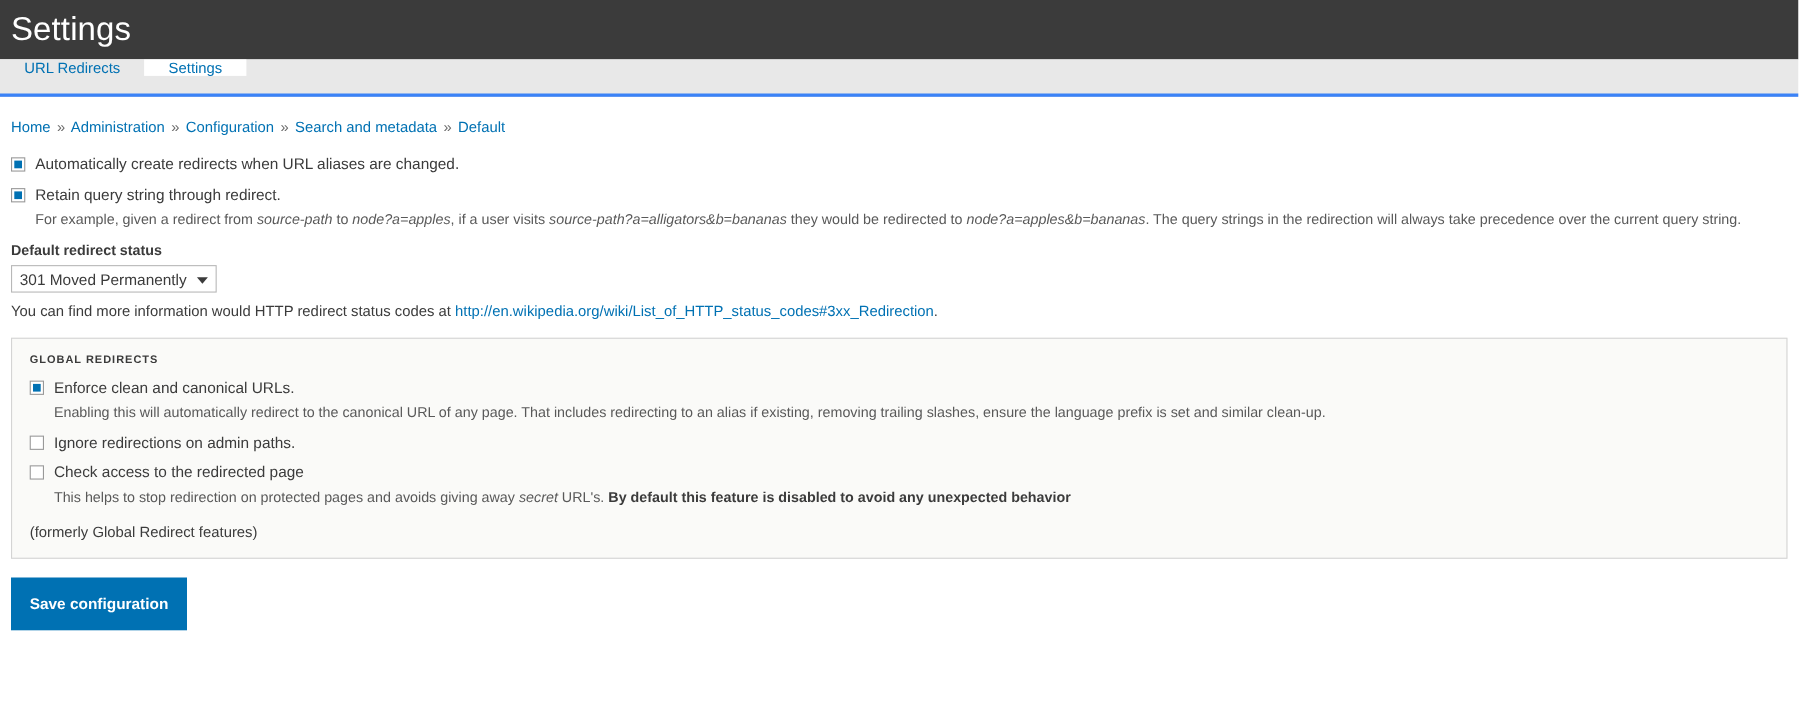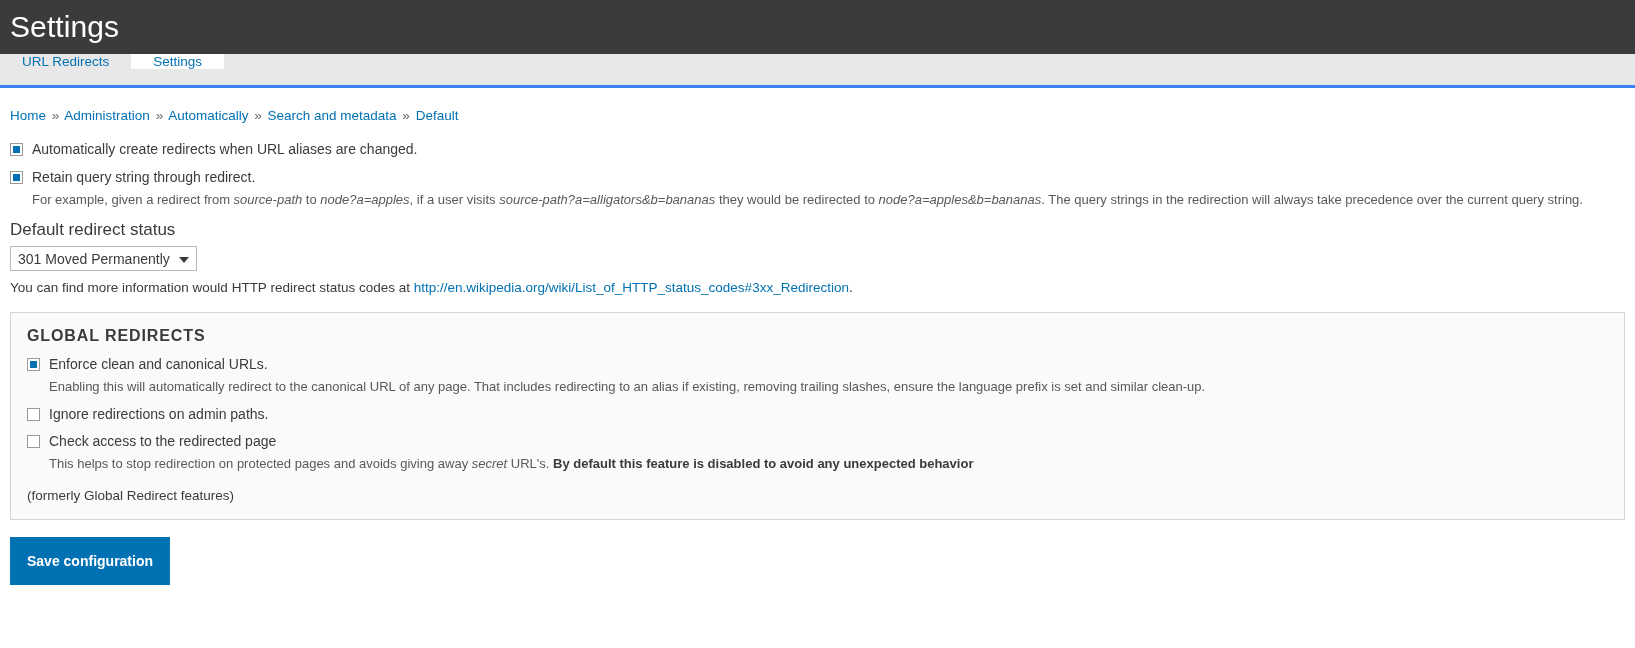--- a/index.html
+++ b/index.html
@@ -120,22 +120,22 @@
     margin-top: 7px;
     margin-left: 22px;
     line-height: 16px;
   }
   .description em { font-style: italic; }
   .description strong { font-weight: bold; color: #3b3b3b; }
 
   
   .field-label {
     display: block;
-    font-weight: normal;
-    font-size: 17px;
+    font-weight: bold;
+    font-size: 13px;
     color: #3b3b3b;
     margin-bottom: 6px;
   }
   .select-wrap {
     position: relative;
     display: inline-block;
   }
   .fake-select {
     display: inline-flex;
     align-items: center;
@@ -173,21 +173,21 @@
 
   
   .fieldset {
     margin-top: 17px;
     border: 1px solid #d4d4d4;
     background: #fafaf8;
     padding: 14px 16px 16px 16px;
     box-sizing: border-box;
   }
   .fieldset-legend {
-    font-size: 16px;
+    font-size: 10px;
     font-weight: bold;
     letter-spacing: 0.9px;
     color: #3b3b3b;
     text-transform: uppercase;
   }
   .fieldset .form-item { margin-top: 11px; }
   .fieldset .form-item:first-of-type { margin-top: 0; }
   .fieldset-note {
     margin-top: 16px;
     font-size: 13.5px;
@@ -224,21 +224,21 @@
   </div>
 </div>
 
 <div class="content">
 
   <div class="breadcrumb">
     <a href="#">Home</a>
     <span class="sep">»</span>
     <a href="#">Administration</a>
     <span class="sep">»</span>
-    <a href="#">Automatically</a>
+    <a href="#">Configuration</a>
     <span class="sep">»</span>
     <a href="#">Search and metadata</a>
     <span class="sep">»</span>
     <a href="#">Default</a>
   </div>
 
   <div class="form-item">
     <div class="checkbox-row">
       <span class="cbox checked"></span>
       <span class="cbox-label">Automatically create redirects when URL aliases are changed.</span>

